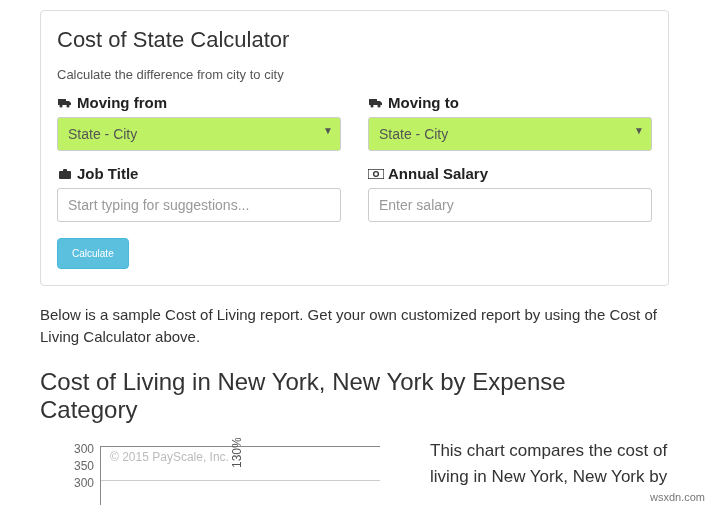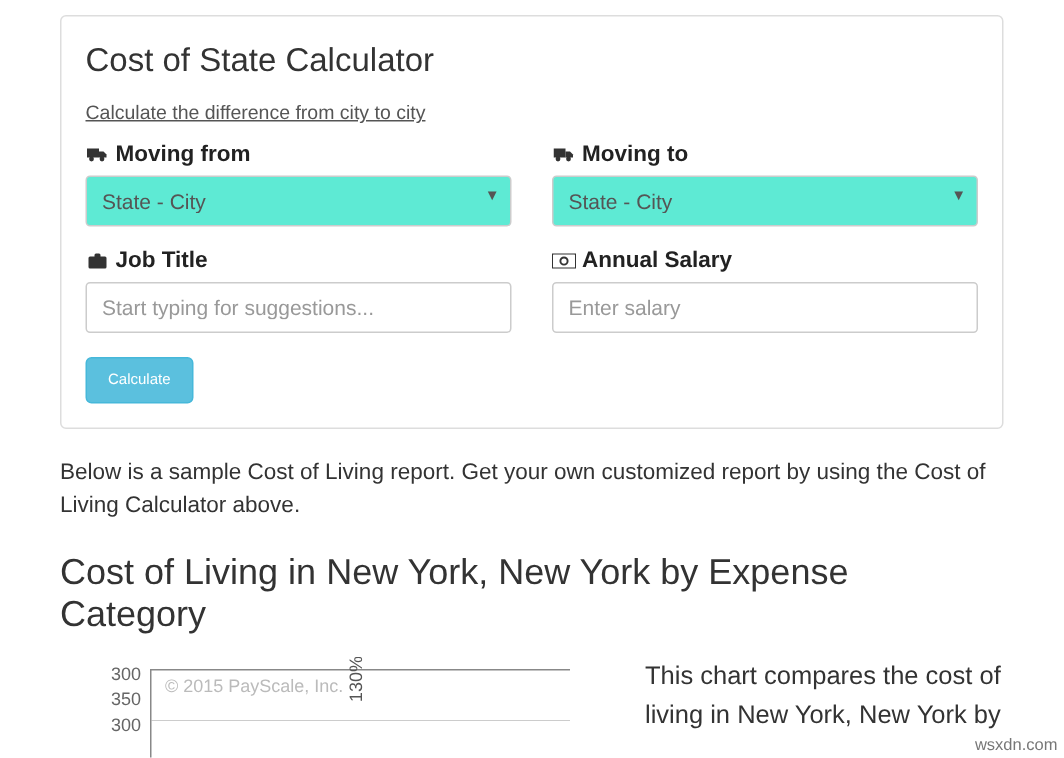--- a/index.html
+++ b/index.html
@@ -21,21 +21,20 @@
   .panel-title {
     font-size: 22px;
     font-weight: 400;
     color: #333;
     margin-bottom: 14px;
   }
   .panel-sub {
     font-size: 13px;
     color: #555;
     margin-bottom: 12px;
-    text-decoration: underline;
   }
   .row { display: flex; gap: 27px; }
   .col { flex: 1; }
   .label {
     font-size: 15px;
     font-weight: 700;
     color: #222;
     margin-bottom: 6px;
     display: flex;
     align-items: center;
@@ -45,21 +44,21 @@
   select, input[type=text] {
     width: 100%;
     height: 34px;
     border: 1px solid #ccc;
     border-radius: 3px;
     padding: 0 10px;
     font-size: 14px;
     color: #555;
     background: #fff;
   }
-  select { appearance: none; background: #5eead4; padding-right: 22px; }
+  select { appearance: none; background: #bef264; padding-right: 22px; }
   .select-wrap { position: relative; }
   .select-wrap::after {
     content: "▼";
     position: absolute;
     right: 8px;
     top: 8px;
     font-size: 10px;
     color: #555;
     pointer-events: none;
   }

